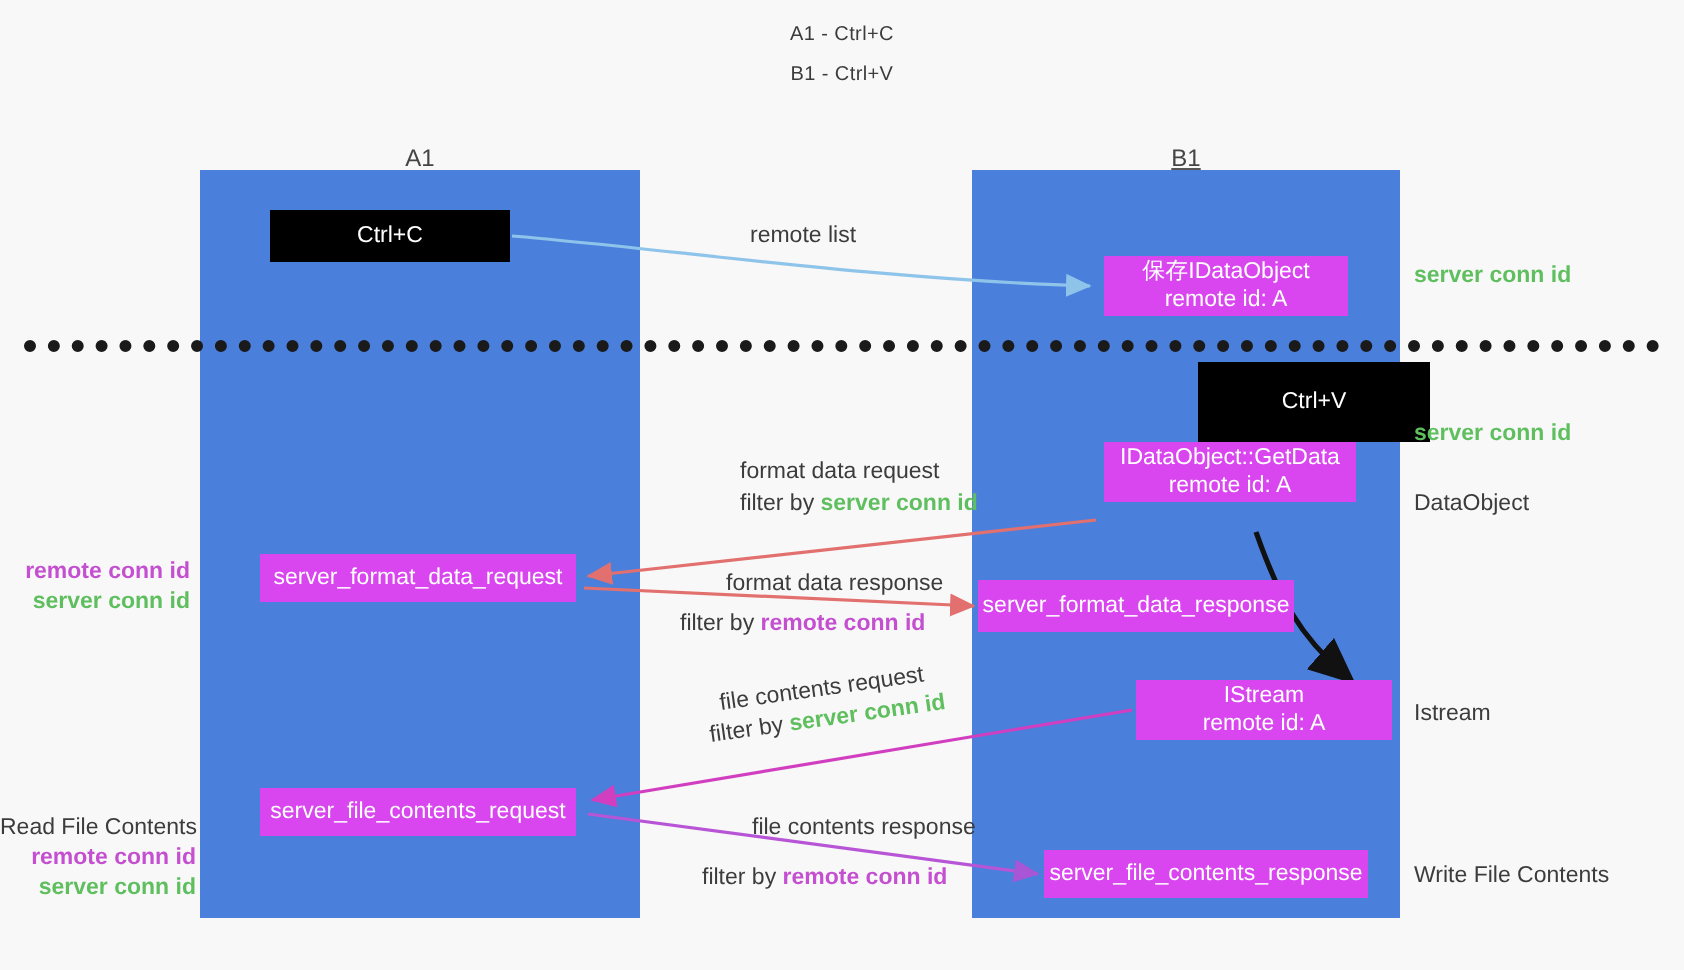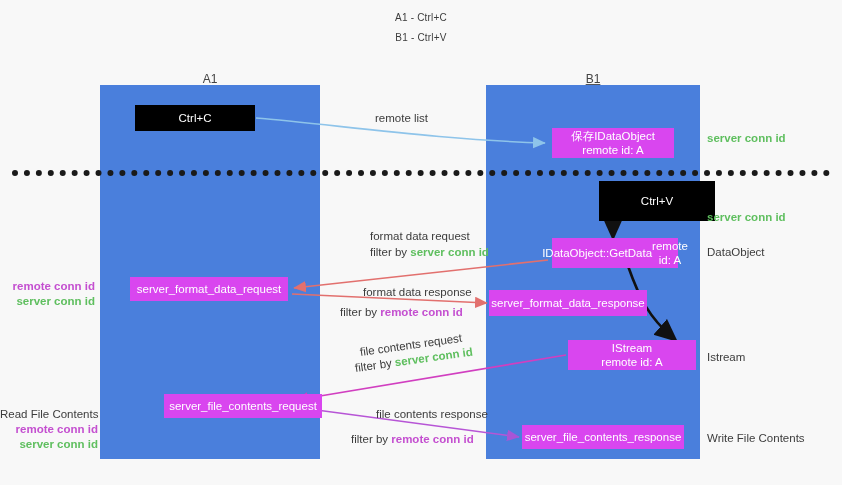--- a/index.html
+++ b/index.html
@@ -125,21 +125,21 @@
   </div>
 
   <div class="note" style="left:375px;top:111px;">remote list</div>
 
   <div class="box green" style="left:555px;top:181px;width:116px;height:40px;margin-left:44px;">Ctrl+V</div>
 
   <div class="note" style="left:707px;top:210px;">
     <span class="green-t">server conn id</span>
   </div>
 
-  <div class="box orange" style="left:552px;top:238px;width:126px;height:30px;flex-direction:row;">
+  <div class="box orange" style="left:552px;top:221px;width:126px;height:30px;flex-direction:column;">
     <span>IDataObject::GetData</span>
     <span>remote id: A</span>
   </div>
 
   <div class="note" style="left:707px;top:245px;">DataObject</div>
 
   <div class="note" style="left:370px;top:229px;">format data request</div>
   <div class="note" style="left:370px;top:245px;">
     <span>filter by </span><span class="green-t">server conn id</span>
   </div>
@@ -169,21 +169,21 @@
   <div class="note rot-1" style="left:355px;top:361px;">
     <span>filter by </span><span class="green-t">server conn id</span>
   </div>
 
   <div class="note right" style="left:0px;top:392px;width:98px;margin-top:15px;">
     <div>Read File Contents</div>
     <div><span class="pink-t">remote conn id</span></div>
     <div><span class="green-t">server conn id</span></div>
   </div>
 
-  <div class="box orange" style="left:130px;top:394px;width:158px;height:24px;margin-left:34px;">server_file_contents_request</div>
+  <div class="box orange" style="left:130px;top:394px;width:158px;height:24px;">server_file_contents_request</div>
 
   <div class="note" style="left:376px;top:407px;">file contents response</div>
   <div class="note" style="left:351px;top:432px;">
     <span>filter by </span><span class="pink-t">remote conn id</span>
   </div>
 
   <div class="box orange" style="left:522px;top:425px;width:162px;height:24px;">server_file_contents_response</div>
 
   <div class="note" style="left:707px;top:431px;">Write File Contents</div>
 

